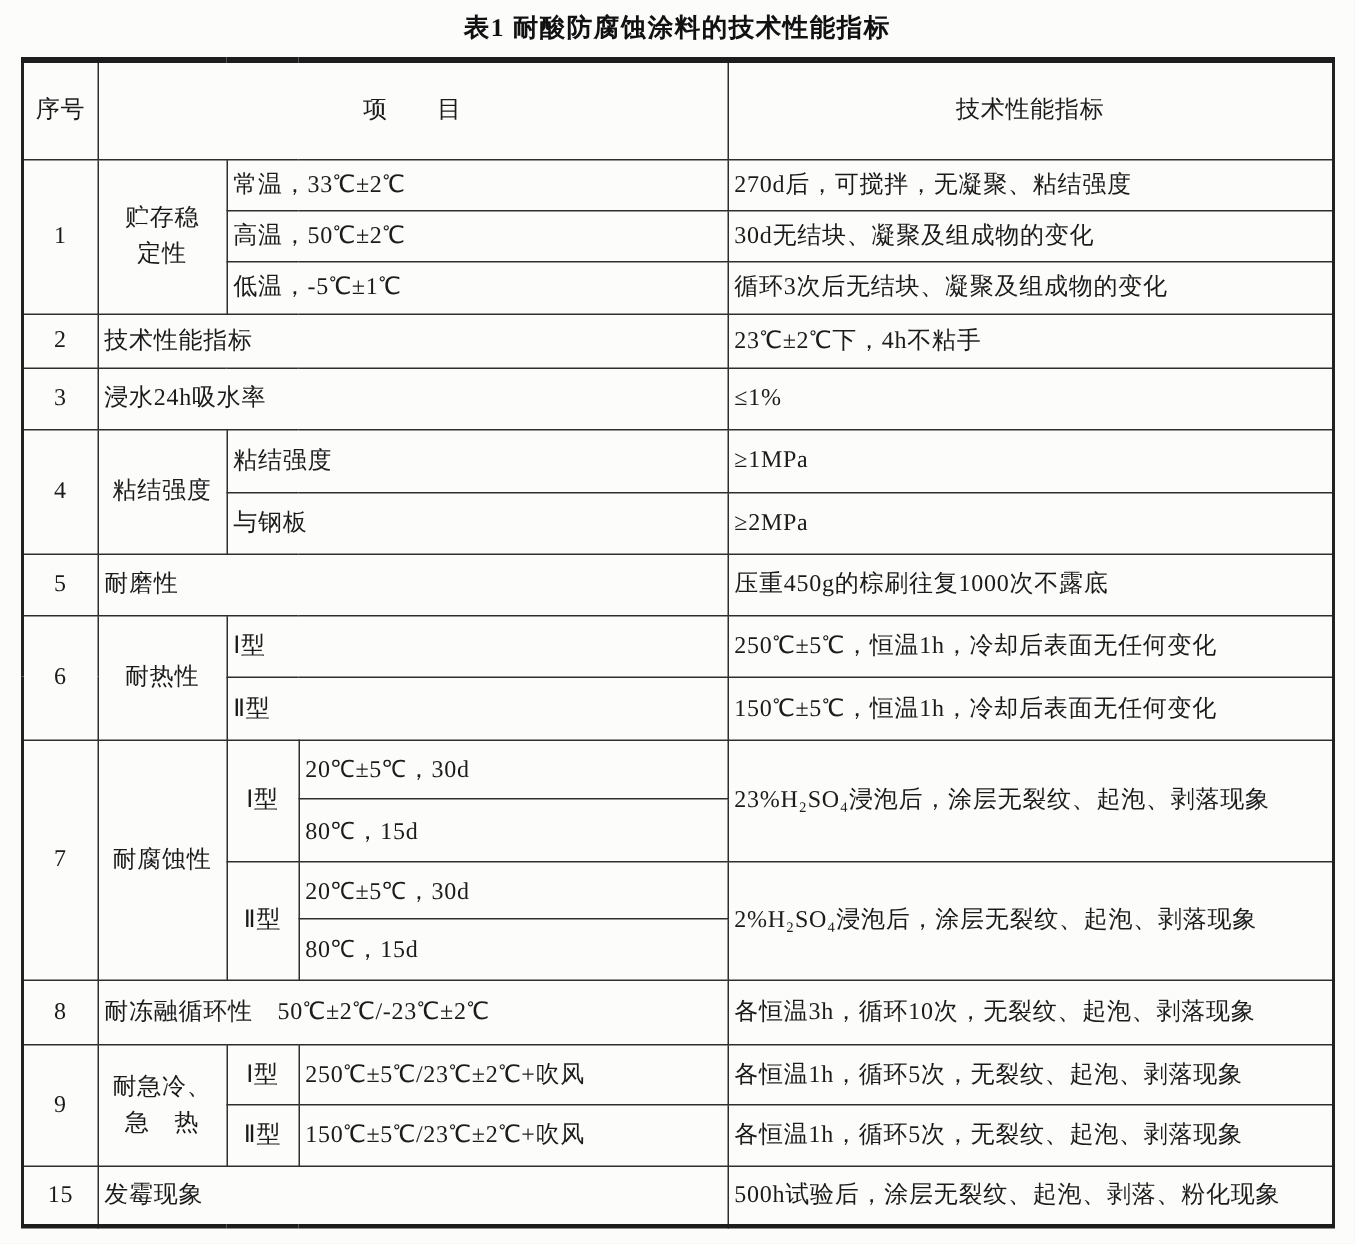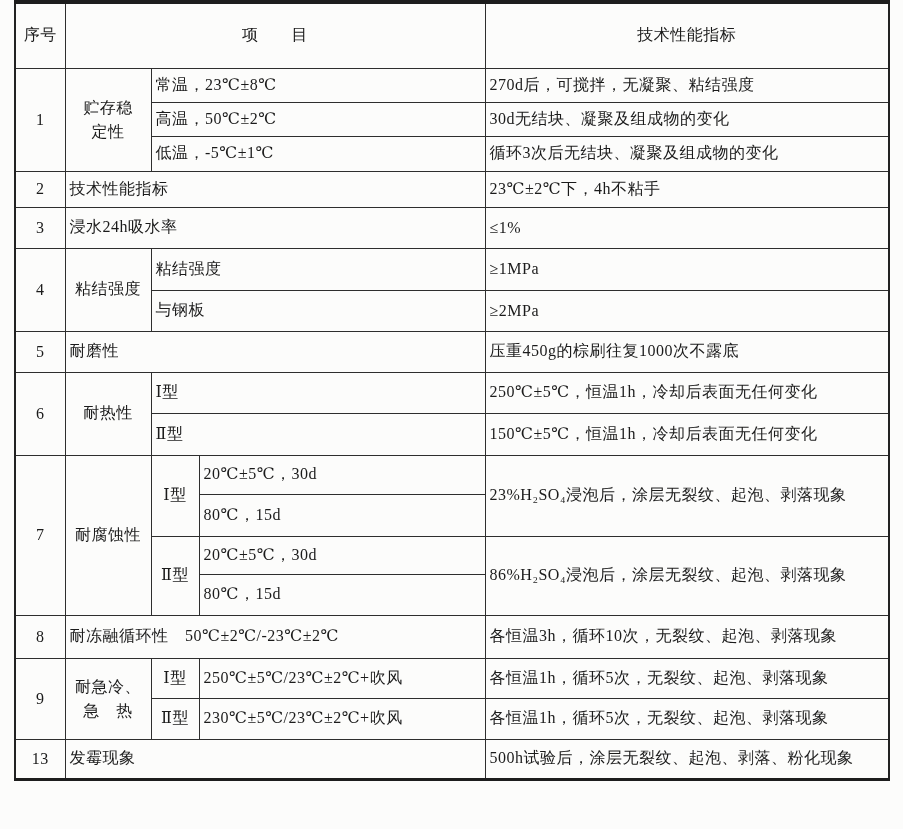--- a/index.html
+++ b/index.html
@@ -39,34 +39,36 @@
     letter-spacing: 0.5px;
     color: #1b1b1b;
     padding: 2px 4px;
     vertical-align: middle;
     overflow: hidden;
   }
   table.spec {
     border: 2px solid #222;
     border-top: 4px solid #1d1d1d;
     border-bottom: 3px solid #1d1d1d;
+    font-family: Liberation Serif, serif;
   }
   td.center { text-align: center; }
   td.prewrap { white-space: pre-line; line-height: 1.45; }
   td.item { padding-left: 18px; }
   td.cond { padding-left: 23px; }
   td.cond2 { padding-left: 19px; }
   td.val  { padding-left: 19px; }
   td.hdr  { text-align: center; font-weight: 600; }
 </style>
 </head>
 <body>
 
 <div class="page">
 
+  <div class="title">表1  耐酸防腐蚀涂料的技术性能指标</div>
 
   <table class="spec">
     <colgroup>
       <col style="width:50px">
       <col style="width:86px">
       <col style="width:48px">
       <col style="width:286px">
       <col style="width:404px">
     </colgroup>
 
@@ -74,21 +76,21 @@
         <tr style="height:66px">
       <td class="hdr">序号</td>
       <td class="hdr" colspan="3">项　　目</td>
       <td class="hdr">技术性能指标</td>
     </tr>
 
     <tr style="height:34px">
       <td class="center" rowspan="3">1</td>
       <td class="center prewrap" rowspan="3">贮存稳
 定性</td>
-      <td class="cond" colspan="2">常温，23℃±8℃</td>
+      <td class="cond" colspan="2">常温，33℃±2℃</td>
       <td class="val">270d后，可搅拌，无凝聚、粘结强度</td>
     </tr>
     <tr style="height:34px">
       <td class="cond" colspan="2">高温，50℃±2℃</td>
       <td class="val">30d无结块、凝聚及组成物的变化</td>
     </tr>
     <tr style="height:35px">
       <td class="cond" colspan="2">低温，-5℃±1℃</td>
       <td class="val">循环3次后无结块、凝聚及组成物的变化</td>
     </tr>
@@ -139,21 +141,21 @@
       <td class="center" rowspan="2">Ⅰ型</td>
       <td class="cond2">20℃±5℃，30d</td>
       <td class="val" rowspan="2">23%H₂SO₄浸泡后，涂层无裂纹、起泡、剥落现象</td>
     </tr>
     <tr style="height:42px">
       <td class="cond2">80℃，15d</td>
     </tr>
     <tr style="height:38px">
       <td class="center" rowspan="2">Ⅱ型</td>
       <td class="cond2">20℃±5℃，30d</td>
-      <td class="val" rowspan="2">86%H₂SO₄浸泡后，涂层无裂纹、起泡、剥落现象</td>
+      <td class="val" rowspan="2">2%H₂SO₄浸泡后，涂层无裂纹、起泡、剥落现象</td>
     </tr>
     <tr style="height:41px">
       <td class="cond2">80℃，15d</td>
     </tr>
 
     <tr style="height:43px">
       <td class="center">8</td>
       <td class="item" colspan="3">耐冻融循环性　50℃±2℃/-23℃±2℃</td>
       <td class="val">各恒温3h，循环10次，无裂纹、起泡、剥落现象</td>
     </tr>
@@ -161,25 +163,25 @@
     <tr style="height:40px">
       <td class="center" rowspan="2">9</td>
       <td class="center prewrap" rowspan="2">耐急冷、
 急　热</td>
       <td class="center">Ⅰ型</td>
       <td class="cond2">250℃±5℃/23℃±2℃+吹风</td>
       <td class="val">各恒温1h，循环5次，无裂纹、起泡、剥落现象</td>
     </tr>
     <tr style="height:41px">
       <td class="center">Ⅱ型</td>
-      <td class="cond2">230℃±5℃/23℃±2℃+吹风</td>
+      <td class="cond2">150℃±5℃/23℃±2℃+吹风</td>
       <td class="val">各恒温1h，循环5次，无裂纹、起泡、剥落现象</td>
     </tr>
 
     <tr style="height:40px">
-      <td class="center">13</td>
+      <td class="center">15</td>
       <td class="item" colspan="3">发霉现象</td>
       <td class="val">500h试验后，涂层无裂纹、起泡、剥落、粉化现象</td>
     </tr>
 
   </tbody>
     </table>
 </div>
 
 </body></html>

